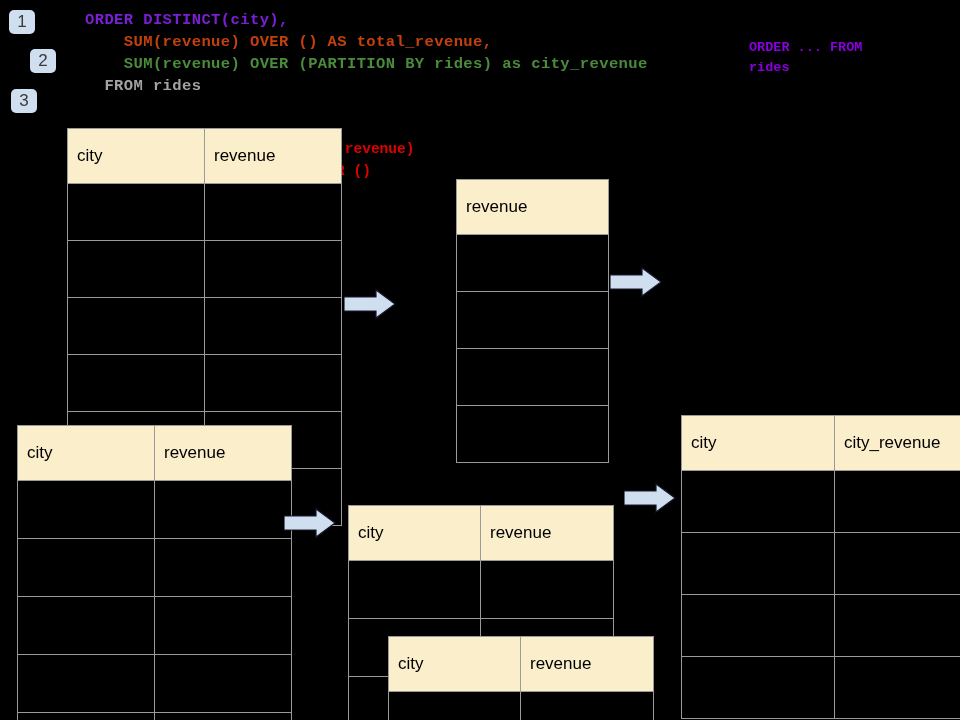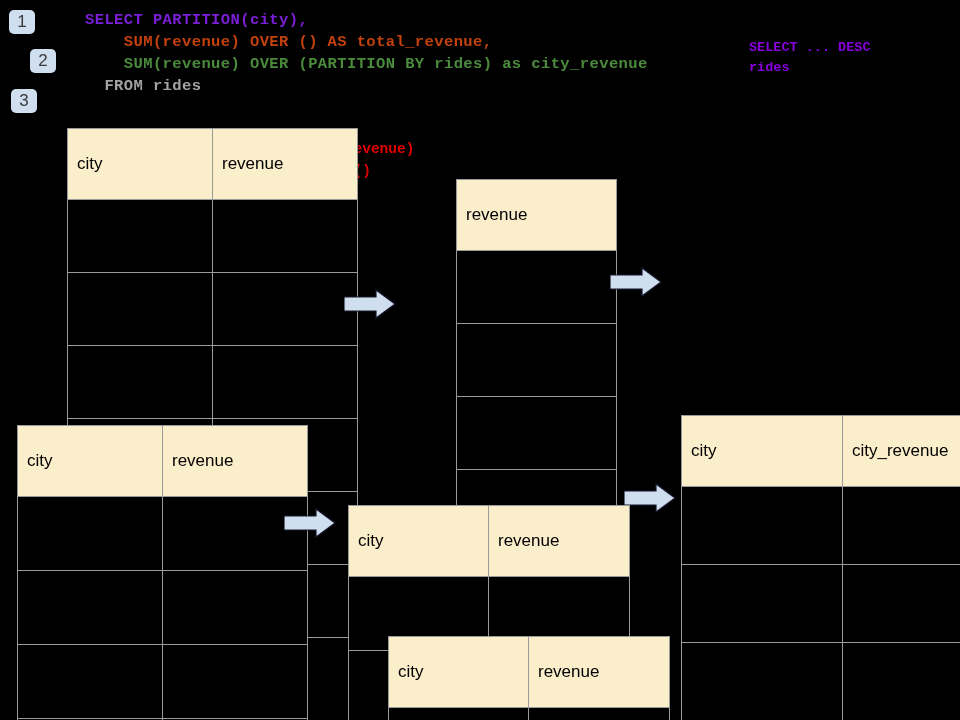--- a/index.html
+++ b/index.html
@@ -53,21 +53,21 @@
 
   
   .tbl {
     position: absolute;
     border-collapse: collapse;
     table-layout: fixed;
     background: #000000;
   }
   .tbl td, .tbl th {
     border: 1px solid #9a9a9a;
-    padding: 16px;
+    padding: 8px;
     margin: 8px;
     background: #000000;
   }
   .tbl th {
     background: #fbeecb;
     color: #000000;
     font-family: "Liberation Sans", sans-serif;
     font-size: 17px;
     font-weight: normal;
     text-align: left;
@@ -83,27 +83,27 @@
 </head>
 <body>
 
 <div id="canvas">
 
   <div class="badge" style="left:9px; top:10px;">1</div>
   <div class="badge" style="left:30px; top:49px;">2</div>
   <div class="badge" style="left:11px; top:89px;">3</div>
 
   <div style="position:absolute; left:85px; top:11px;">
-    <span class="sql-line sql" style="position:static; color:#7B1FD6;">SELECT PARTITION(city),</span>
+    <span class="sql-line sql" style="position:static; color:#7B1FD6;">ORDER DISTINCT(city),</span>
     <span class="sql-line sql" style="position:static; color:#c2410c;">    SUM(revenue) OVER () AS total_revenue,</span>
     <span class="sql-line sql" style="position:static; color:#4A8B3C;">    SUM(revenue) OVER (PARTITION BY rides) as city_revenue</span>
     <span class="sql-line sql" style="position:static; color:#a3a3a3;">  FROM rides</span>
   </div>
 
-  <div class="annot" style="left:749px; top:38px; color:#8800DD; font-size:13.5px; line-height:20px;">SELECT ... DESC
+  <div class="annot" style="left:749px; top:38px; color:#8800DD; font-size:13.5px; line-height:20px;">ORDER ... FROM
 rides</div>
 
   <div class="annot" style="left:310px; top:138px; color:#E00000;">SUM(revenue)
 OVER ()</div>
 
 
   <table class="tbl" style="left:67px; top:128px; width:238px;">
     <thead>
       <tr>
         <th style="width:119px; height:38px;">city</th>

